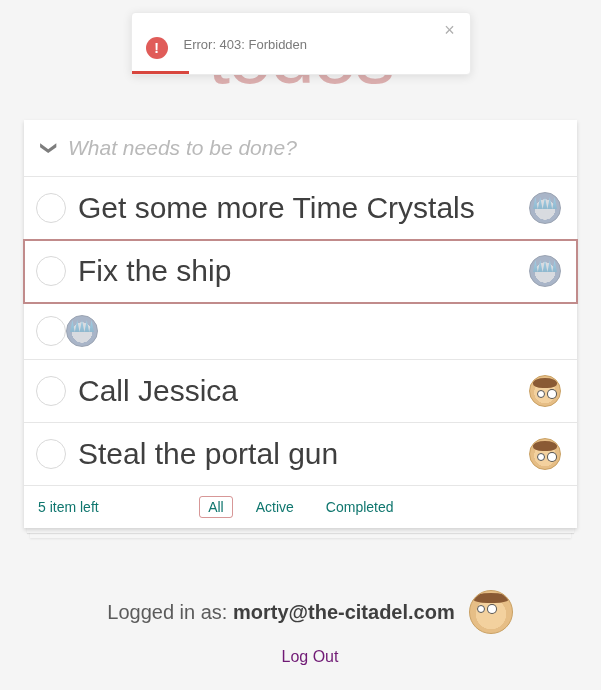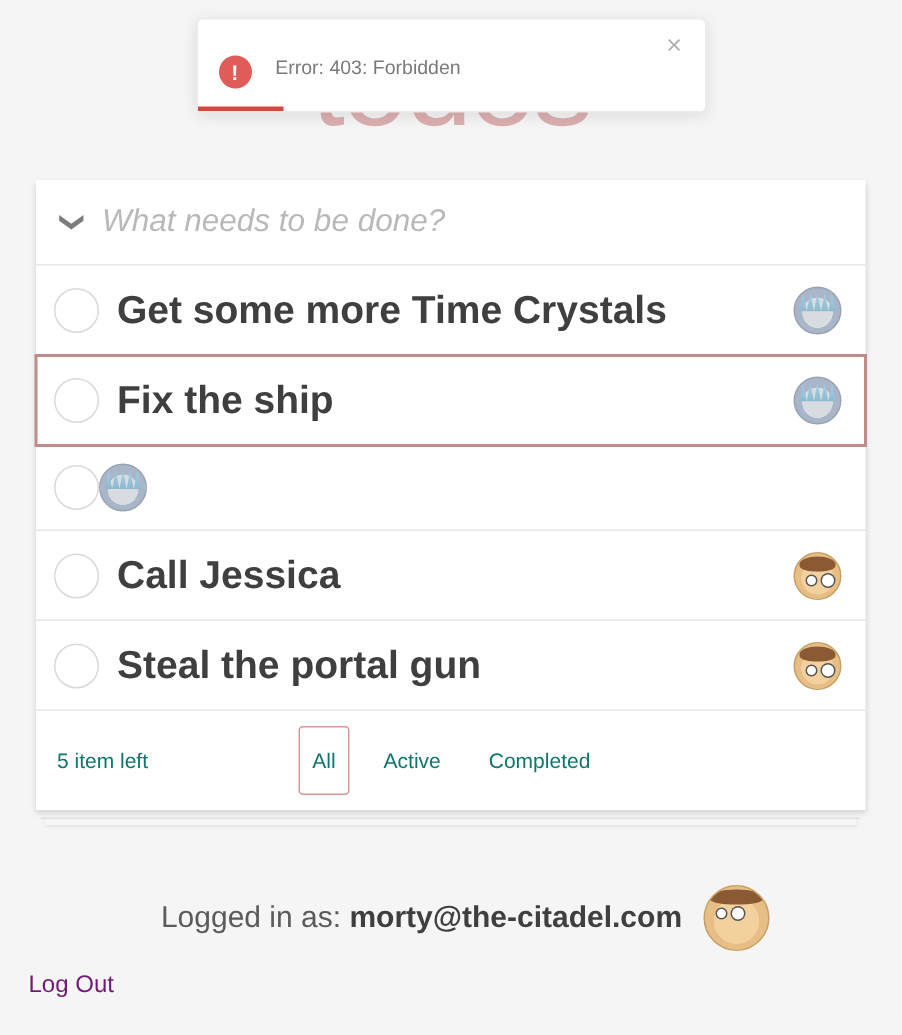--- a/index.html
+++ b/index.html
@@ -145,22 +145,22 @@
   .toggle{
     width:30px;height:30px;
     border:1px solid #d9d9d9;
     border-radius:50%;
     background:#fff;
     flex-shrink:0;
     cursor:pointer;
   }
   .todo-label{
     flex:1;
-    font-size:26px;
-    font-weight:700;
+    font-size:30px;
+    font-weight:400;
     color:#3f3f3f;
     padding:2px 12px;
   }
   .avatar{
     width:32px;height:32px;border-radius:50%;
     flex-shrink:0;
     position:relative;
     overflow:hidden;
   }
   .avatar.rick{
@@ -196,33 +196,34 @@
   .footer{
     display:flex;
     align-items:center;
     justify-content:space-between;
     padding:10px 14px;
     font-size:14px;
     color:#0f766e;
   }
   .filters{display:flex;gap:14px;align-items:center;}
   .filter{
-    padding:14px 8px;
+    padding:2px 8px;
     border:1px solid transparent;
     border-radius:3px;
     cursor:pointer;
   }
   .filter.selected{
     border-color:rgba(175,47,47,0.5);
   }
 
   .session{
     position:absolute;
     left:0;right:0;
     bottom:24px;
+    text-align:center;
     color:#555;
     margin-left:19px;
   }
   .session-row{
     display:flex;align-items:center;justify-content:center;gap:14px;
     font-size:20px;
     color:#5b5b5b;
   }
   .session-row .email{font-weight:600;color:#3f3f3f;}
   .session .logout{

